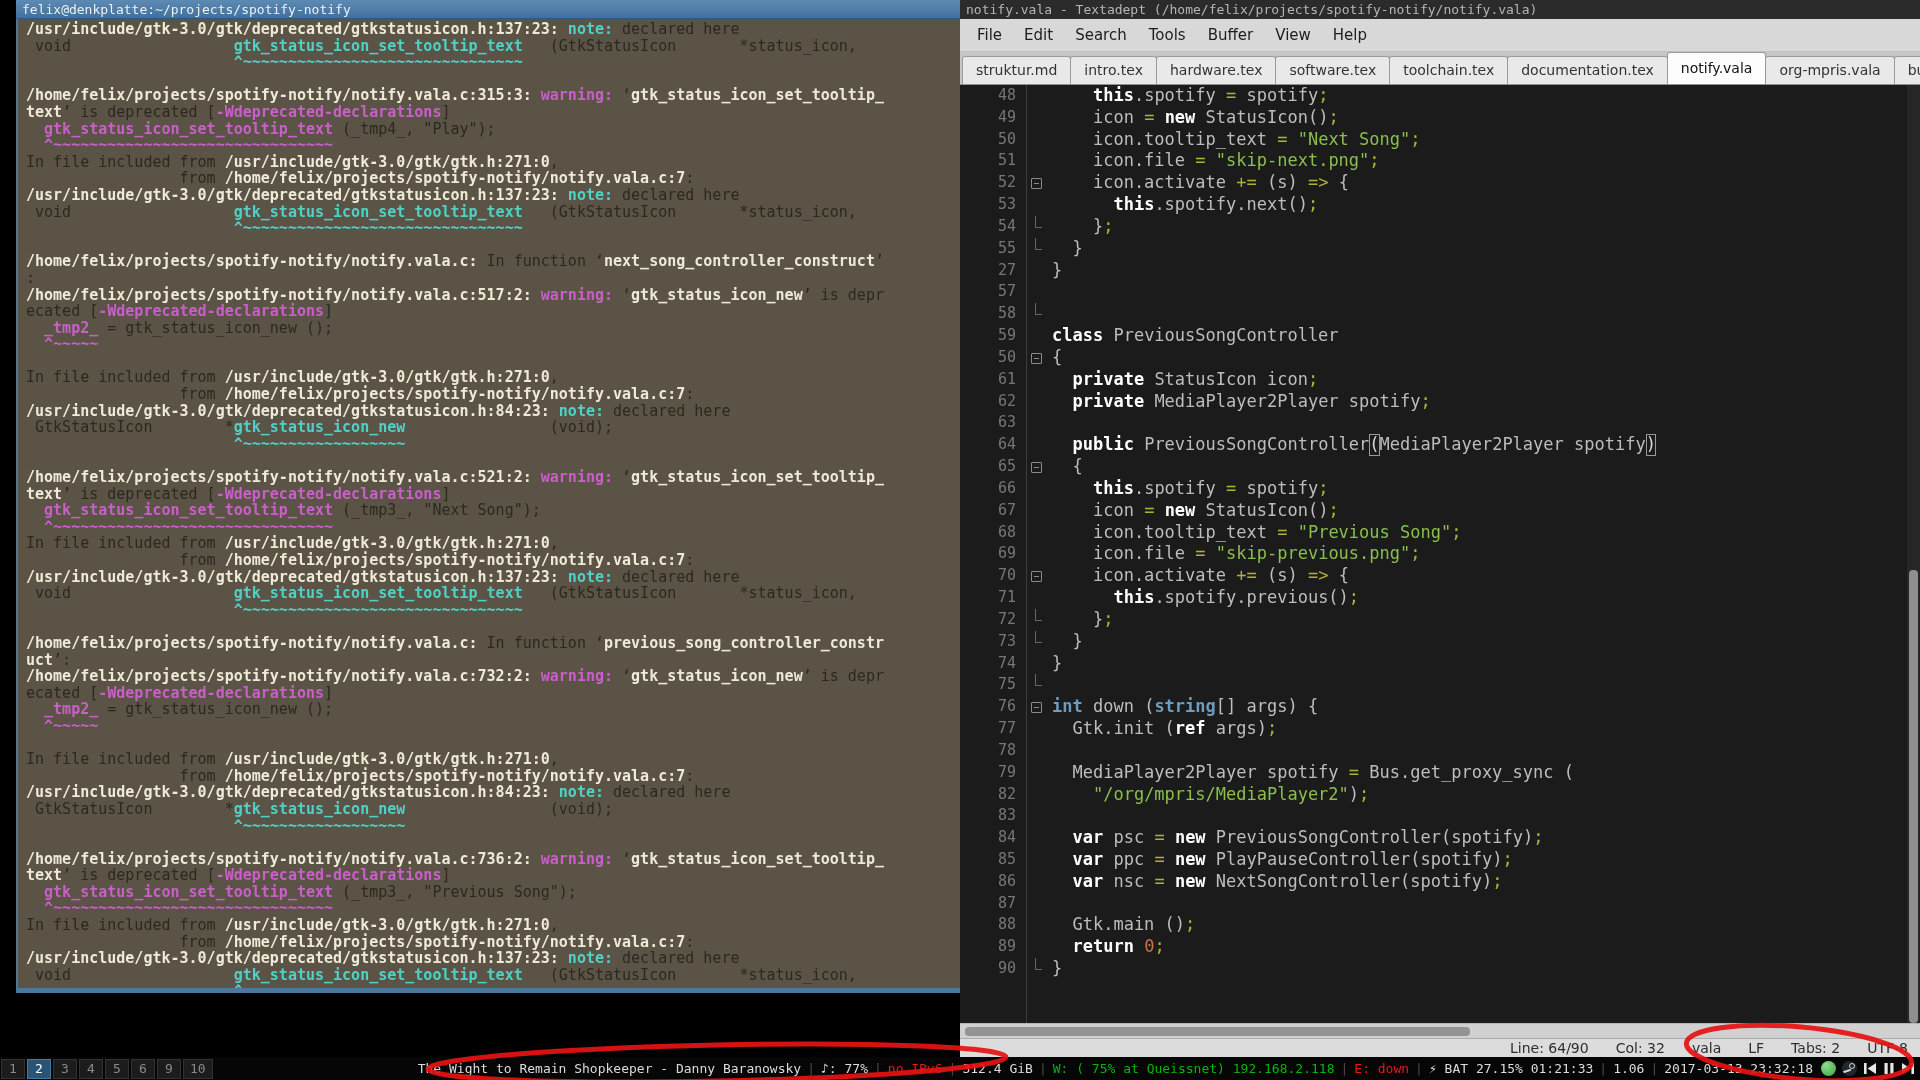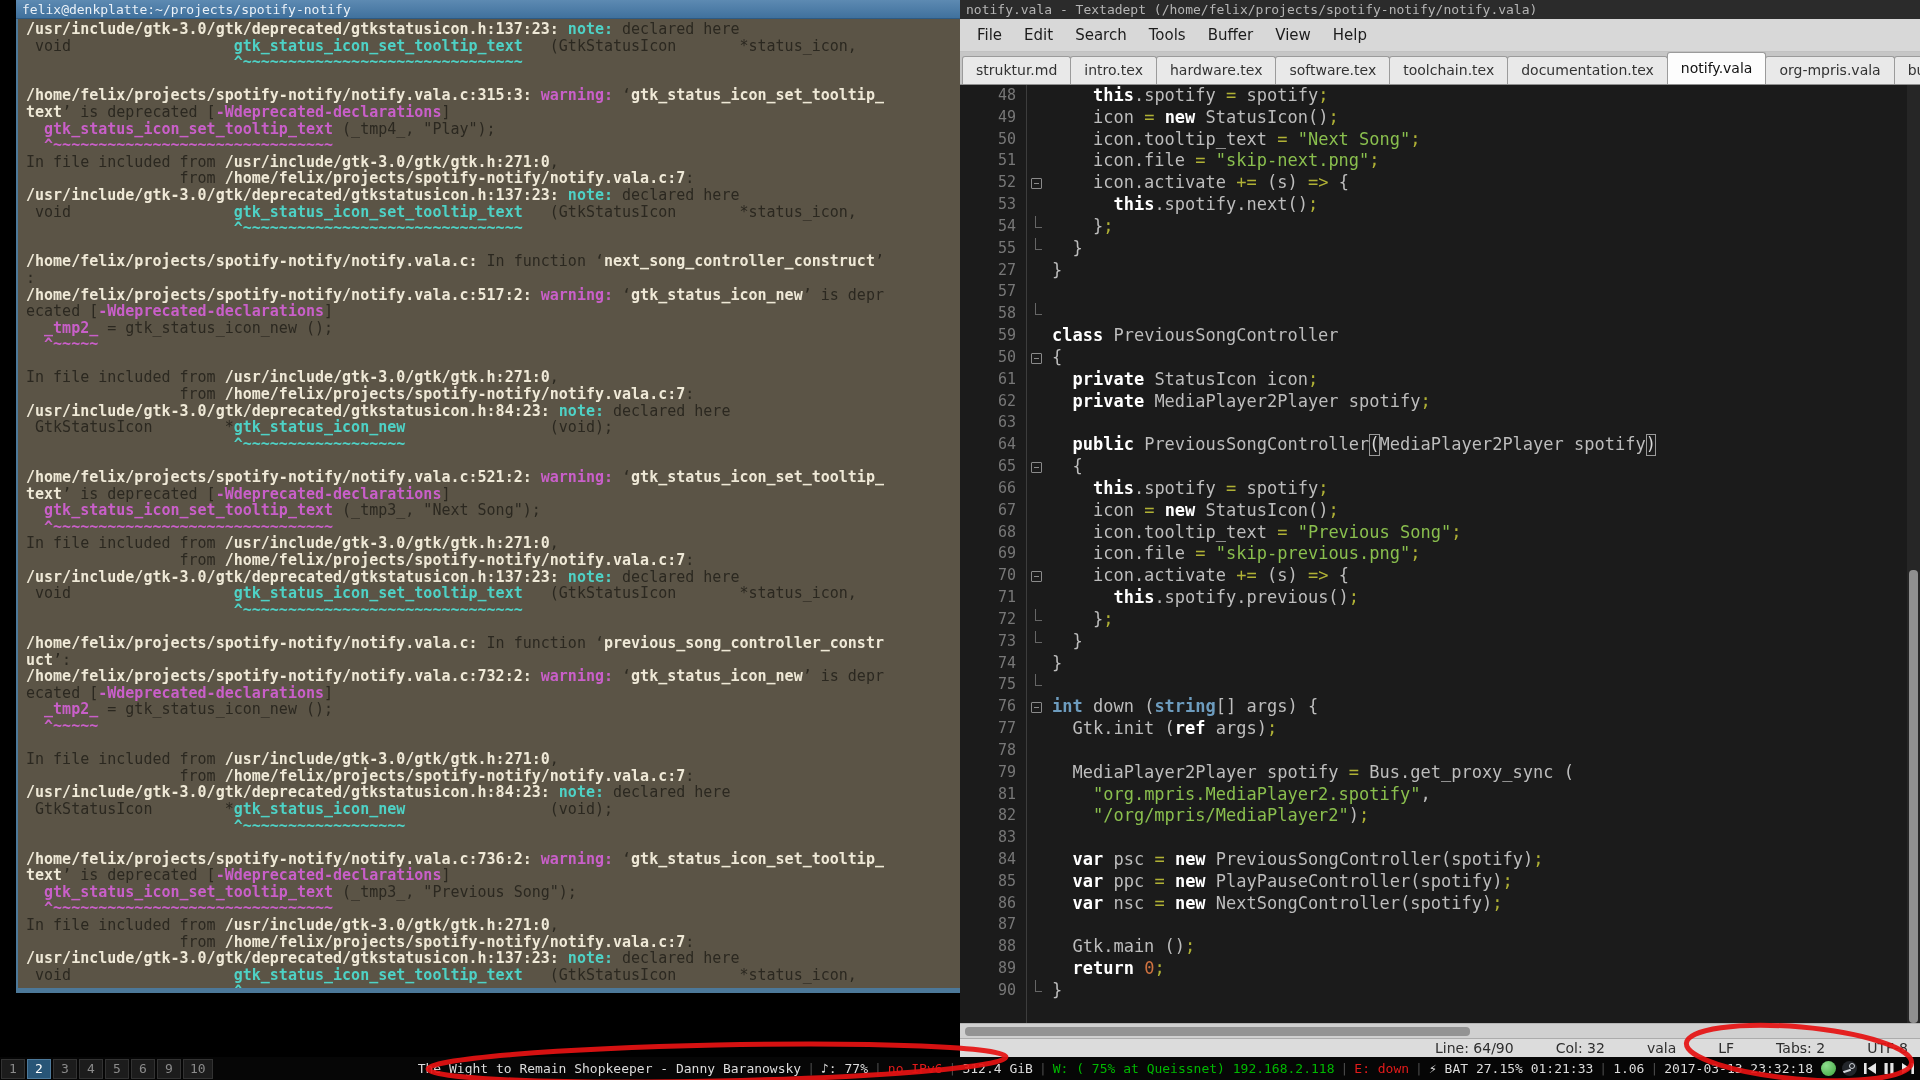--- a/index.html
+++ b/index.html
@@ -49,21 +49,21 @@
   .cd{color:#bdbdbd;} .ck{color:#fff;font-weight:bold;} .ct{color:#6d9cbe;font-weight:bold;}
   .cs{color:#8abf4e;} .co{color:#b0b135;} .cu{color:#cf7240;}
   .cbr{color:#d8d8d8;outline:1px solid #9a9a9a;outline-offset:-1px;}
   .vscroll{position:absolute;right:0;top:0;bottom:0;width:13px;background:#262626;}
   .vthumb{position:absolute;left:2px;top:485px;width:9px;height:453px;background:#8f8f8f;border-radius:4px;}
   .hscroll{position:absolute;left:0;top:1023px;width:100%;height:15px;background:#d0d0d0;
            border-top:1px solid #b5b5b5;box-sizing:border-box;}
   .hthumb{position:absolute;left:5px;top:3px;width:505px;height:9px;background:#939393;border-radius:4px;}
   .ed-status{position:absolute;left:0;top:1038px;width:100%;height:19px;background:#dcdcdc;
              border-top:1px solid #ababab;box-sizing:border-box;display:flex;justify-content:flex-end;
-             align-items:center;gap:42px;padding-right:12px;font-size:14px;color:#2e2e2e;}
+             align-items:center;gap:27px;padding-right:12px;font-size:14px;color:#2e2e2e;}
   
   .bar{position:absolute;left:0;top:1057px;width:100%;height:23px;background:#060606;display:flex;
        align-items:center;font:13px "DejaVu Sans Mono",monospace;}
   .ws{display:flex;align-items:center;padding-left:1px;gap:2px;}
   .wsb{min-width:10px;text-align:center;padding:1px 6px 2px;border:1px solid #323232;background:#1c1c1c;
        color:#8a8a8a;}
   .wsb.on{background:#285577;border-color:#4c7899;color:#fff;}
   .stats{margin-left:auto;display:flex;align-items:center;white-space:pre;}
   .sw{color:#dcdcdc;} .sg{color:#00b800;} .sr{color:#e21b1b;}
   .sep{color:#4a4a4a;margin:0 6px;}
@@ -206,21 +206,20 @@
           <div class="crow"><span class="ln">70</span><span class="fold"><span class="fbox"></span></span><span class="cd">    icon.activate </span><span class="co">+=</span><span class="cd"> (s) </span><span class="co">=&gt;</span><span class="cd"> {</span></div>
           <div class="crow"><span class="ln">71</span><span class="fold"></span><span class="cd">      </span><span class="ck">this</span><span class="cd">.spotify.previous()</span><span class="co">;</span></div>
           <div class="crow"><span class="ln">72</span><span class="fold"><span class="fend"></span></span><span class="cd">    }</span><span class="co">;</span></div>
           <div class="crow"><span class="ln">73</span><span class="fold"><span class="fend"></span></span><span class="cd">  }</span></div>
           <div class="crow"><span class="ln">74</span><span class="fold"></span><span class="cd">}</span></div>
           <div class="crow"><span class="ln">75</span><span class="fold"><span class="fend"></span></span></div>
           <div class="crow"><span class="ln">76</span><span class="fold"><span class="fbox"></span></span><span class="ct">int</span><span class="cd"> down (</span><span class="ct">string</span><span class="cd">[] args) {</span></div>
           <div class="crow"><span class="ln">77</span><span class="fold"></span><span class="cd">  Gtk.init (</span><span class="ck">ref</span><span class="cd"> args)</span><span class="co">;</span></div>
           <div class="crow"><span class="ln">78</span><span class="fold"></span></div>
           <div class="crow"><span class="ln">79</span><span class="fold"></span><span class="cd">  MediaPlayer2Player spotify </span><span class="co">=</span><span class="cd"> Bus.get_proxy_sync (</span></div>
-          <div class="crow"><span class="ln">81</span><span class="fold"></span><span class="cd">    </span><span class="cs">"org.mpris.MediaPlayer2.spotify"</span><span class="cd">,</span></div>
           <div class="crow"><span class="ln">82</span><span class="fold"></span><span class="cd">    </span><span class="cs">"/org/mpris/MediaPlayer2"</span><span class="cd">)</span><span class="co">;</span></div>
           <div class="crow"><span class="ln">83</span><span class="fold"></span></div>
           <div class="crow"><span class="ln">84</span><span class="fold"></span><span class="cd">  </span><span class="ck">var</span><span class="cd"> psc </span><span class="co">=</span><span class="cd"> </span><span class="ck">new</span><span class="cd"> PreviousSongController(spotify)</span><span class="co">;</span></div>
           <div class="crow"><span class="ln">85</span><span class="fold"></span><span class="cd">  </span><span class="ck">var</span><span class="cd"> ppc </span><span class="co">=</span><span class="cd"> </span><span class="ck">new</span><span class="cd"> PlayPauseController(spotify)</span><span class="co">;</span></div>
           <div class="crow"><span class="ln">86</span><span class="fold"></span><span class="cd">  </span><span class="ck">var</span><span class="cd"> nsc </span><span class="co">=</span><span class="cd"> </span><span class="ck">new</span><span class="cd"> NextSongController(spotify)</span><span class="co">;</span></div>
           <div class="crow"><span class="ln">87</span><span class="fold"></span></div>
           <div class="crow"><span class="ln">88</span><span class="fold"></span><span class="cd">  Gtk.main ()</span><span class="co">;</span></div>
           <div class="crow"><span class="ln">89</span><span class="fold"></span><span class="cd">  </span><span class="ck">return</span><span class="cd"> </span><span class="cu">0</span><span class="co">;</span></div>
           <div class="crow"><span class="ln">90</span><span class="fold"><span class="fend"></span></span><span class="cd">}</span></div>
         </div>

